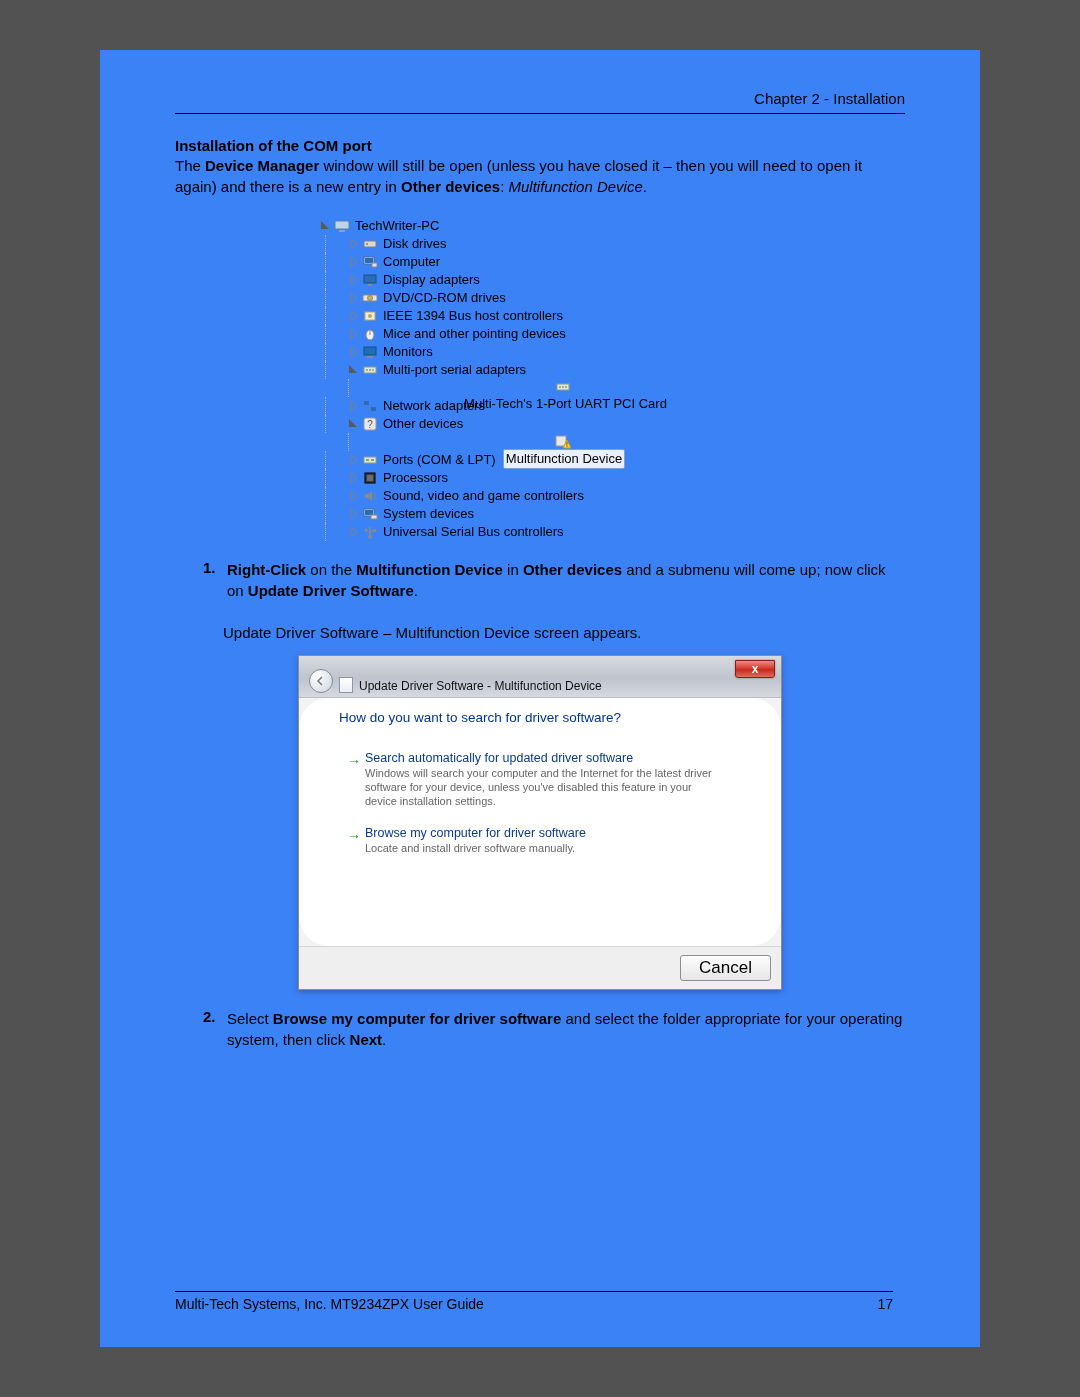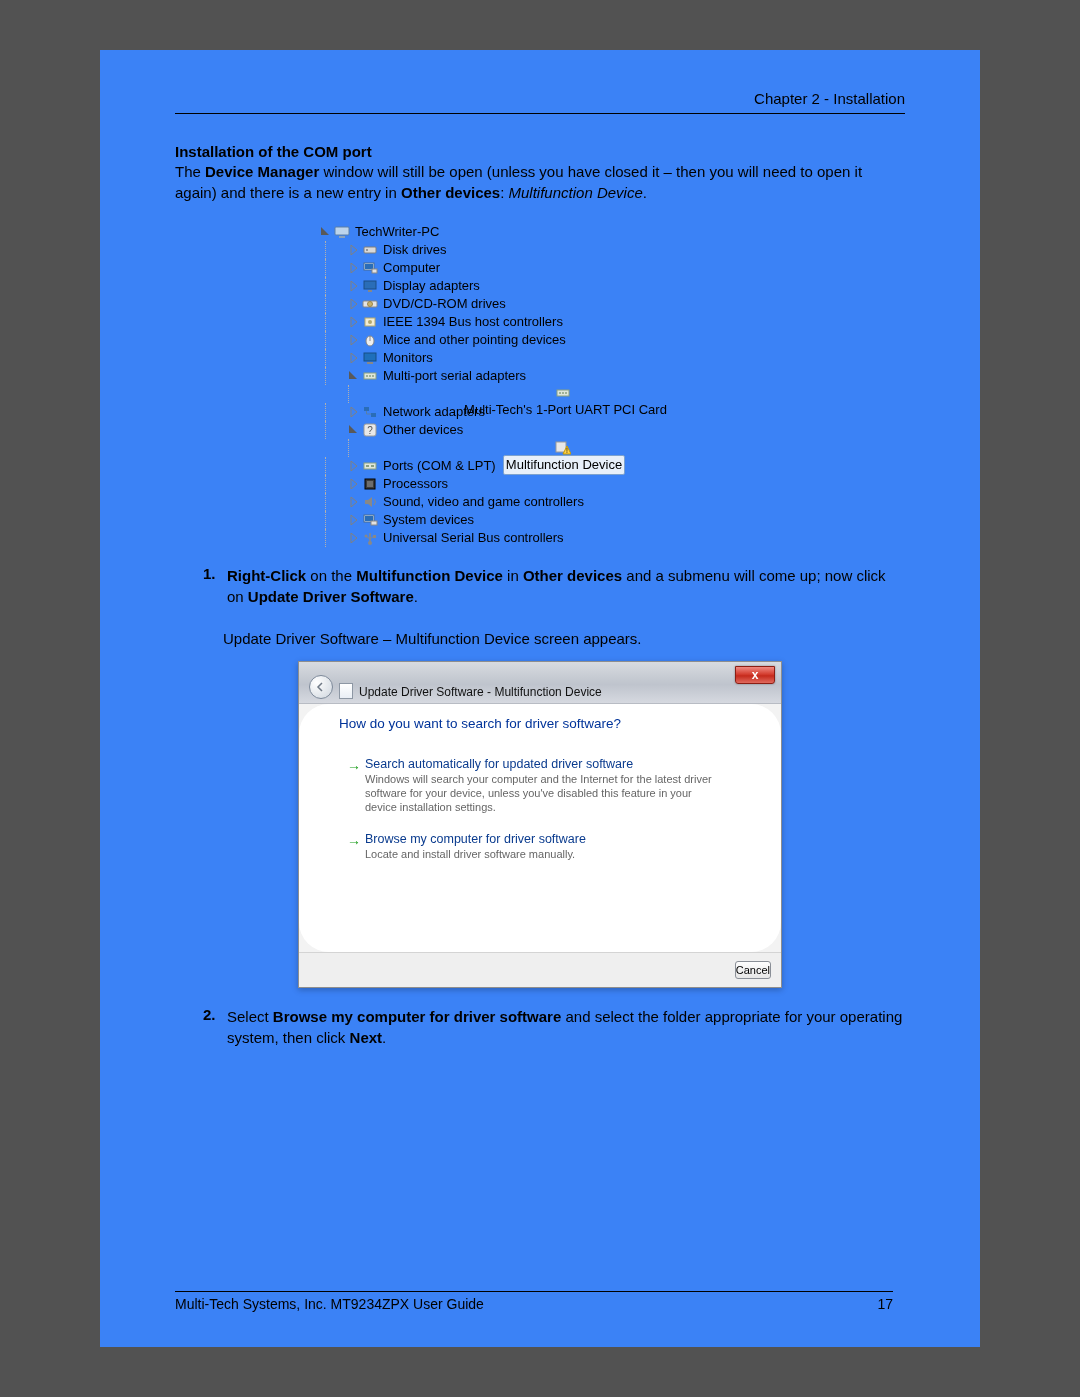--- a/index.html
+++ b/index.html
@@ -18,21 +18,21 @@
     padding: 40px 75px 30px 75px;
     position: relative;
   }
   .chapter-header {
     text-align: right;
     padding-bottom: 6px;
     border-bottom: 1.5px solid #000;
     font-size: 15px;
   }
   .section {
-    margin-top: 28px;
+    margin-top: 22px;
   }
   .section-title {
     font-weight: bold;
   }
   .para {
     line-height: 1.35;
   }
   .indent { margin-left: 48px; }
 
   
@@ -121,22 +121,22 @@
   .dlg-option .txt { flex:1; font-size:12px; }
   .dlg-option .opt-title { color:#0a3b8e; font-size:12.5px; }
   .dlg-option .opt-desc { color:#666; font-size:11px; line-height:1.25; margin-top:2px; max-width: 360px;}
   .dlg-footer {
     background: #efefef;
     border-top:1px solid #d4d4d4;
     padding: 8px 10px;
     display:flex; justify-content:flex-end;
   }
   .dlg-btn {
-    font-size:11px;
-    padding: 2px 0;
+    font-size:17px;
+    padding: 2px 18px;
     border:1px solid #8a8f97;
     border-radius:3px;
     background: linear-gradient(#fdfdfd,#e6e6e6);
   }
 
   .page-footer {
     position: absolute;
     left:75px; right:87px; bottom: 35px;
     border-top: 1.5px solid #000;
     padding-top: 4px;

